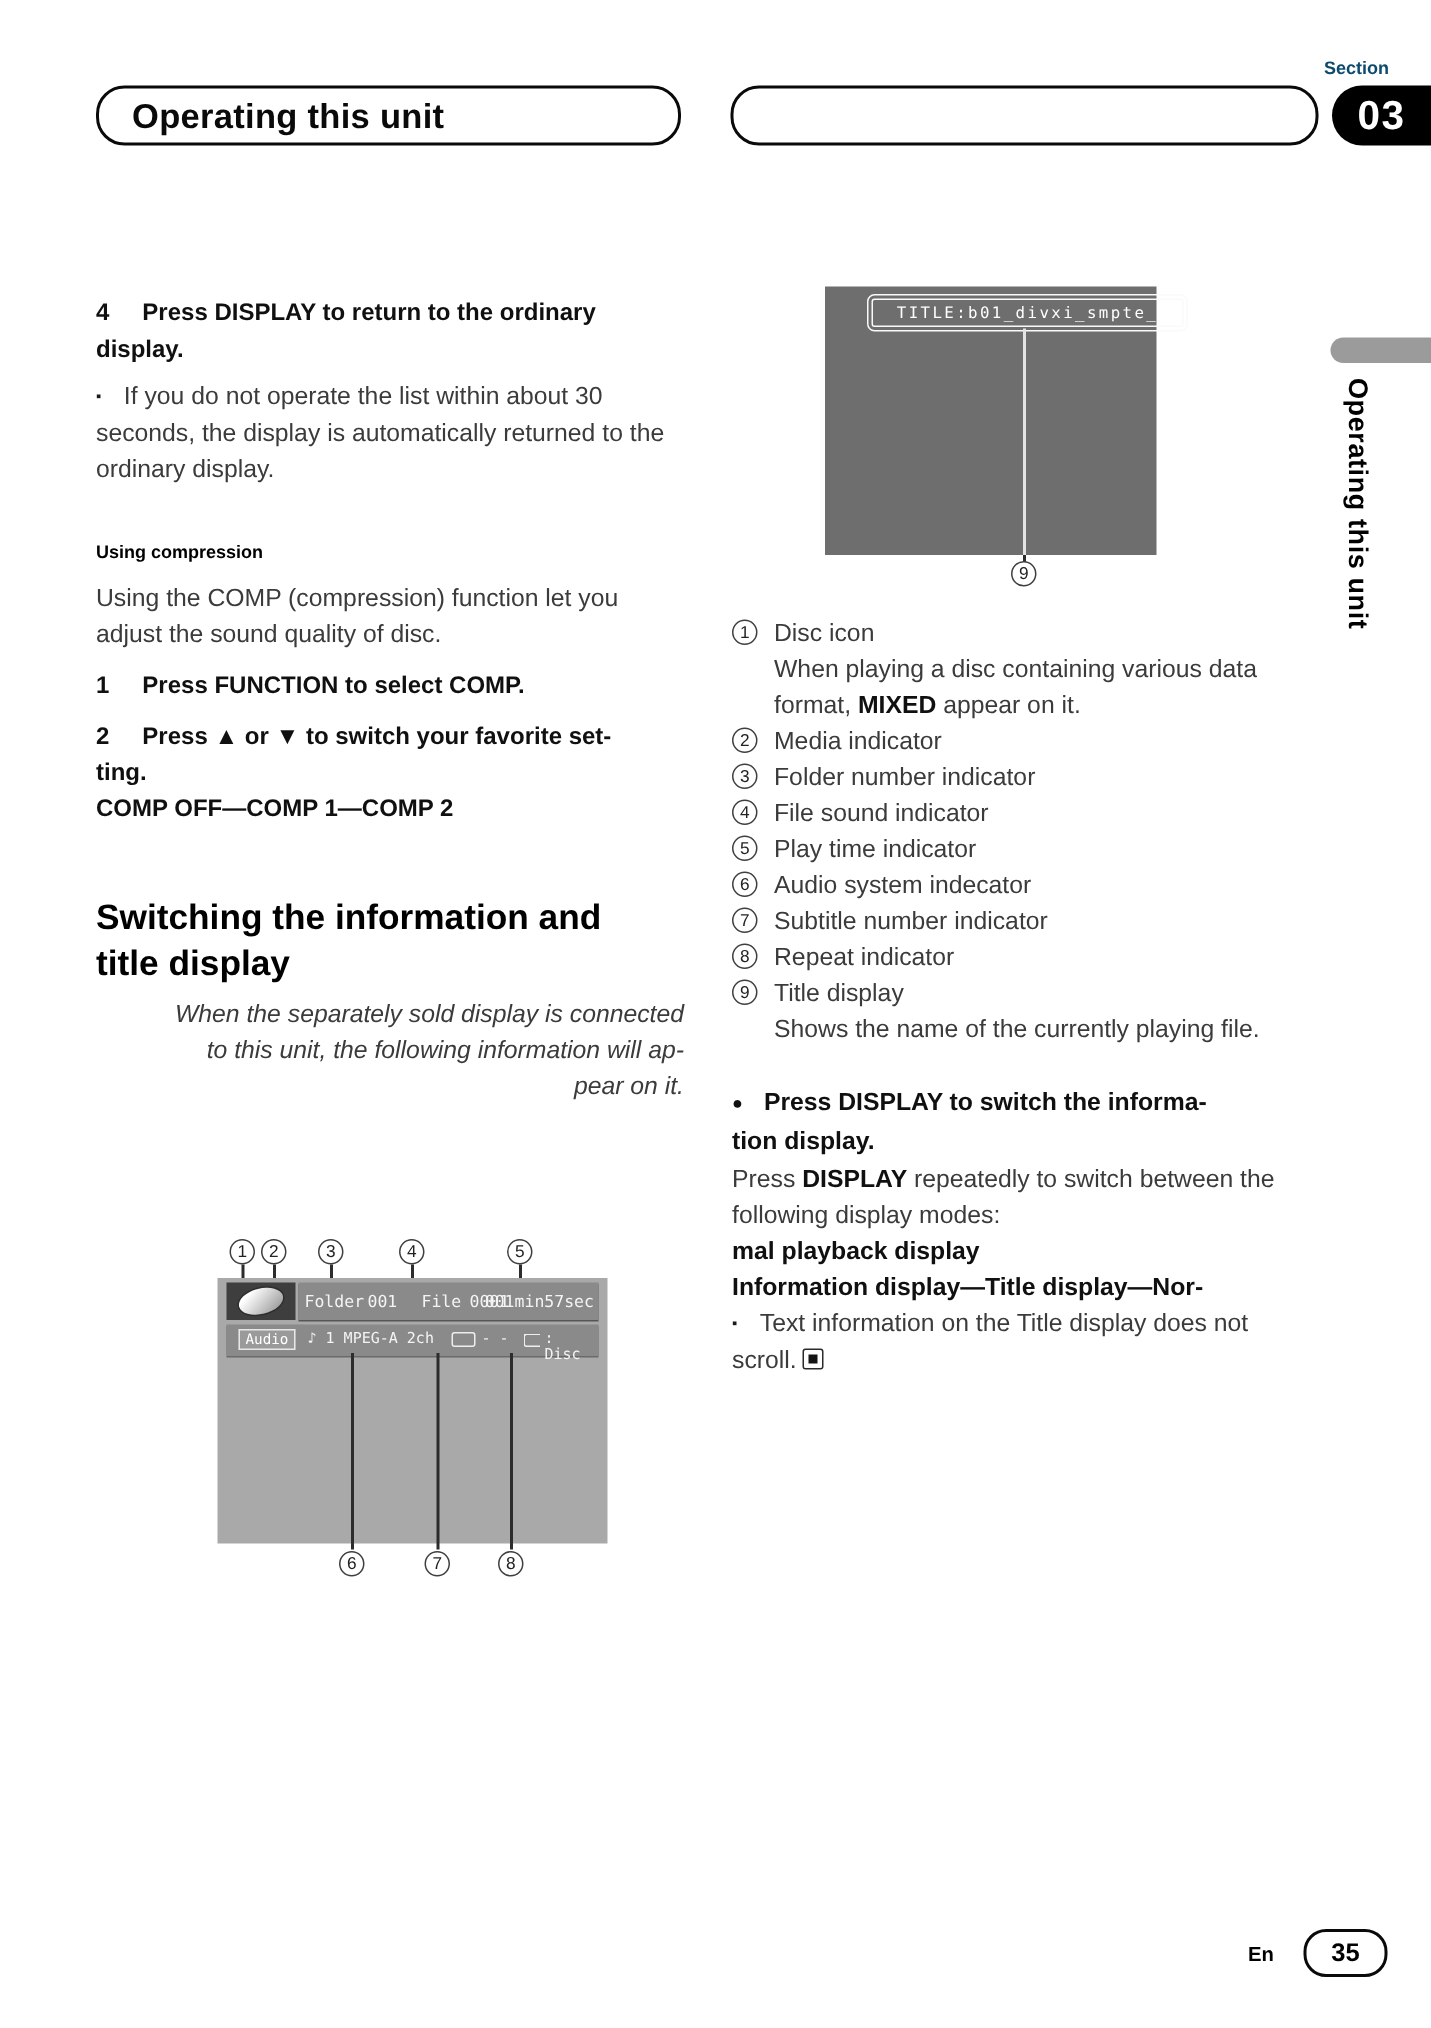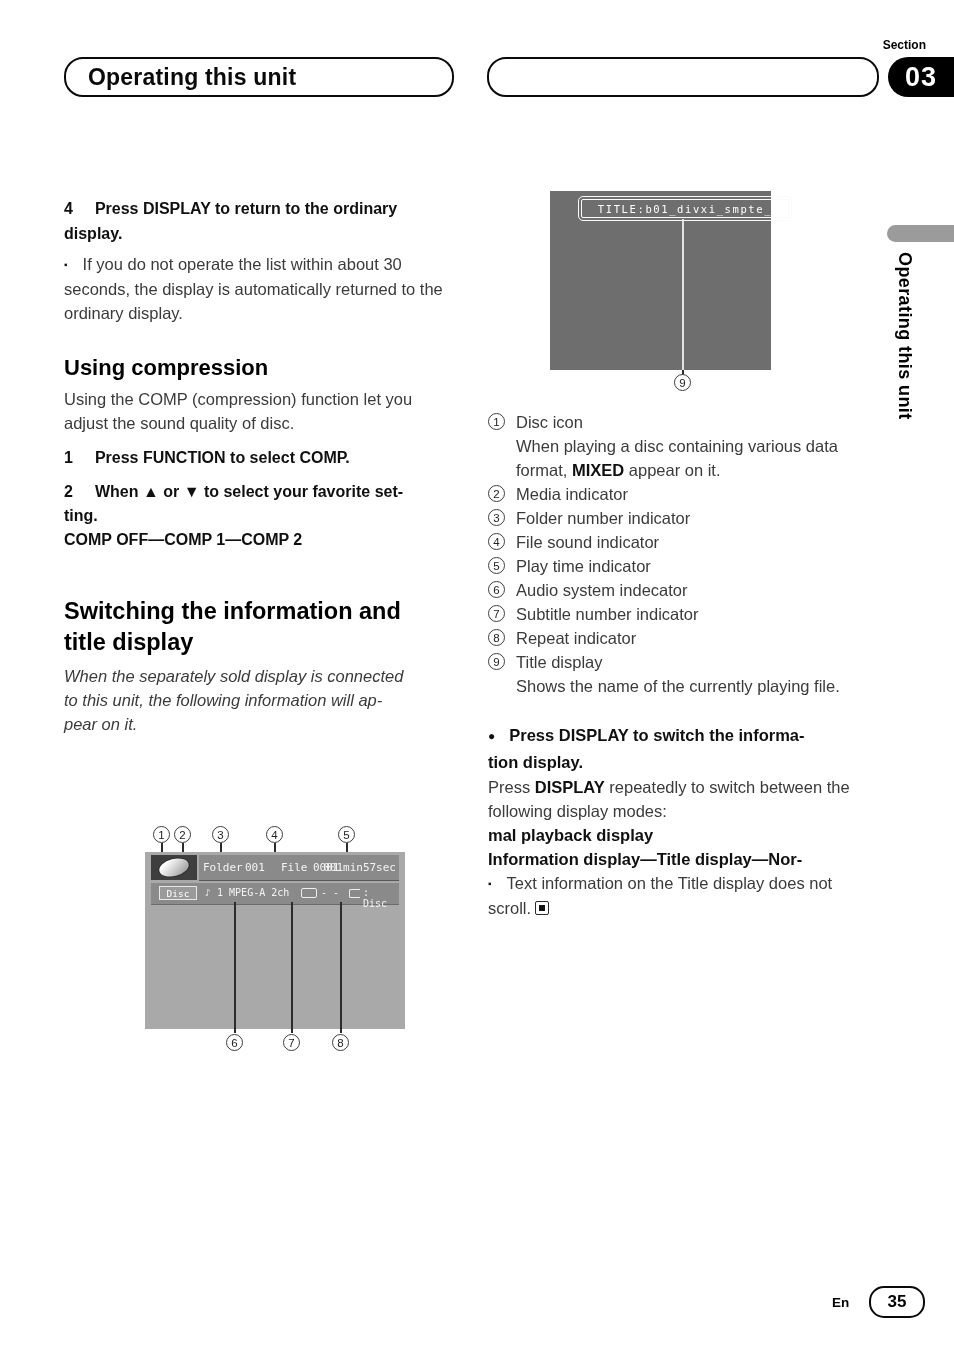--- a/index.html
+++ b/index.html
@@ -5,41 +5,41 @@
   html,body{margin:0;padding:0;}
   body{width:954px;height:1352px;background:#fff;position:relative;
        font-family:"Liberation Sans",sans-serif;color:#3b3b3b;}
   .abs{position:absolute;}
 
   
   .title-box{left:64px;top:57px;width:364px;height:36px;border:2px solid #0a0a0a;
              border-radius:19px;display:flex;align-items:center;padding-left:22px;
              font-size:23px;font-weight:bold;color:#0a0a0a;letter-spacing:0.2px;}
   .empty-box{left:487px;top:57px;width:388px;height:36px;border:2px solid #0a0a0a;border-radius:19px;}
-  .section-label{left:820px;top:38px;width:106px;text-align:right;font-size:12px;font-weight:bold;color:#000000;}
+  .section-label{left:820px;top:38px;width:106px;text-align:right;font-size:12px;font-weight:bold;color:#0c4a6e;}
   .section-badge{left:888px;top:57px;width:66px;height:40px;background:#000;
                  border-radius:20px 0 0 20px;color:#fff;font-size:27px;font-weight:bold;
                  display:flex;align-items:center;justify-content:center;letter-spacing:1px;}
 
   
   .side-tab{left:887px;top:225px;width:67px;height:17px;background:#9b9b9b;border-radius:9px 0 0 9px;}
   .side-vtext{left:894px;top:252px;writing-mode:vertical-rl;font-size:18px;font-weight:bold;
               color:#000;letter-spacing:0.4px;}
 
   
   .col-left{left:64px;top:186px;width:392px;}
   .col-right{left:488px;top:410px;width:384px;}
   .p{font-size:16.5px;line-height:24px;color:#3b3b3b;}
   .b{font-weight:bold;color:#101010;}
   .bullet-sq{font-size:10px;color:#1a1a1a;margin-right:15px;vertical-align:2px;}
   .step{margin-top:10px;font-size:16px;line-height:25px;font-weight:bold;color:#101010;}
   .stepnum{margin-right:22px;}
-  .h2{margin-top:30px;font-size:22px;line-height:26px;font-weight:bold;color:#000;}
+  .h2{margin-top:30px;font-size:12px;line-height:26px;font-weight:bold;color:#000;}
   .h1{margin-top:44px;font-size:23.5px;line-height:31px;font-weight:bold;color:#000;}
-  .italic{font-style:italic;margin-top:6px;}
+  .italic{font-style:italic;margin-top:6px;text-align:right;}
   .mt6{margin-top:6px;}
 
   
   .cnum{width:17px;height:17px;border:1.4px solid #3f3f3f;border-radius:50%;background:#fff;
         font-size:11.5px;line-height:17px;text-align:center;color:#222;box-sizing:border-box;
         display:inline-block;}
   .list-row{display:flex;gap:11px;align-items:flex-start;}
   .list-row .cnum{flex:none;margin-top:3px;}
   .list-sub{margin-left:28px;}
 
@@ -118,21 +118,21 @@
     </div>
 
     <div class="h2">Using compression</div>
     <div class="p mt6">Using the COMP (compression) function let you adjust the sound quality of disc.</div>
 
     <div class="step">
       <span class="stepnum">1</span><span>Press FUNCTION to select COMP.</span>
     </div>
 
     <div class="step" style="line-height:24px;">
-      <div><span class="stepnum">2</span><span>When ▲ or ▼ to select your favorite set-</span></div>
+      <div><span class="stepnum">2</span><span>Press ▲ or ▼ to switch your favorite set-</span></div>
       <div>ting.</div>
       <div>COMP OFF—COMP 1—COMP 2</div>
     </div>
 
     <div class="h1">
       <div>Switching the information and</div>
       <div>title display</div>
     </div>
 
     <div class="p italic">
@@ -162,21 +162,21 @@
         <div class="disc"></div>
       </div>
       <div class="row1">
         <span class="scrtext" style="left:4px;top:6px;">Folder</span>
         <span class="scrtext" style="left:46px;top:6px;">001</span>
         <span class="scrtext" style="left:82px;top:6px;">File</span>
         <span class="scrtext" style="left:114px;top:6px;">0001</span>
         <span class="scrtext" style="right:3px;top:6px;">001min57sec</span>
       </div>
       <div class="row2">
-        <span class="divx">Disc</span>
+        <span class="divx">Audio</span>
         <span class="scrtext" style="left:54px;top:4px;font-size:10px;">♪ 1 MPEG-A  2ch</span>
         <span class="sub-icon"></span>
         <span class="scrtext" style="left:170px;top:4px;font-size:10px;">- -</span>
         <span class="rep-icon"></span>
         <span class="scrtext" style="left:212px;top:4px;font-size:10px;">: Disc</span>
       </div>
     </div>
 
     <div class="lead" style="left:106px;top:76px;height:131px;"></div>
     <div class="lead" style="left:163px;top:76px;height:131px;"></div>

